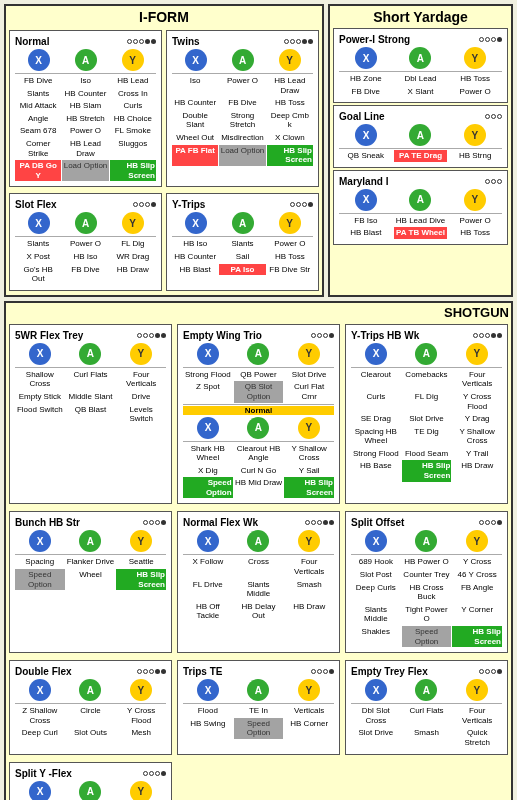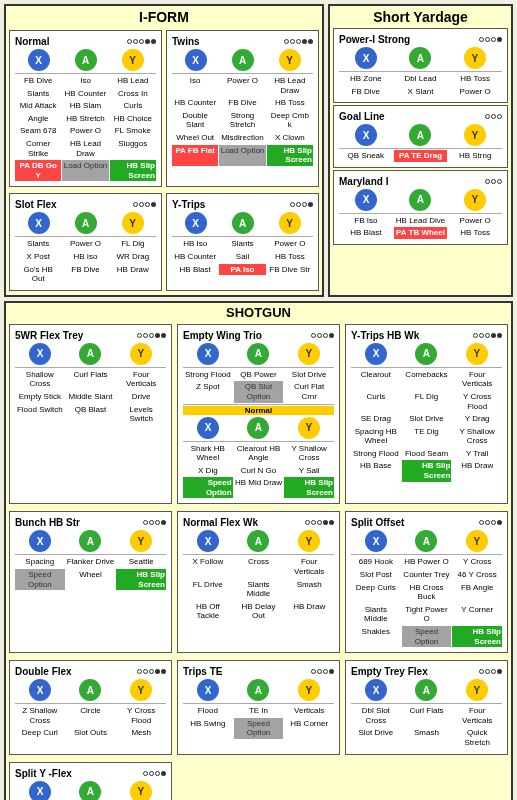--- a/index.html
+++ b/index.html
@@ -133,21 +133,21 @@
       text-align: right;
     }
 
     .shotgun-section {
       border: 2px solid #333;
       background: #ffffcc;
       padding: 2px;
     }
 
     .shotgun-title {
-      text-align: center;
+      text-align: right;
       font-weight: bold;
       font-size: 13px;
       margin-bottom: 2px;
     }
 
     .shotgun-grid {
       display: grid;
       grid-template-columns: repeat(3, 1fr);
       gap: 3px;
     }

